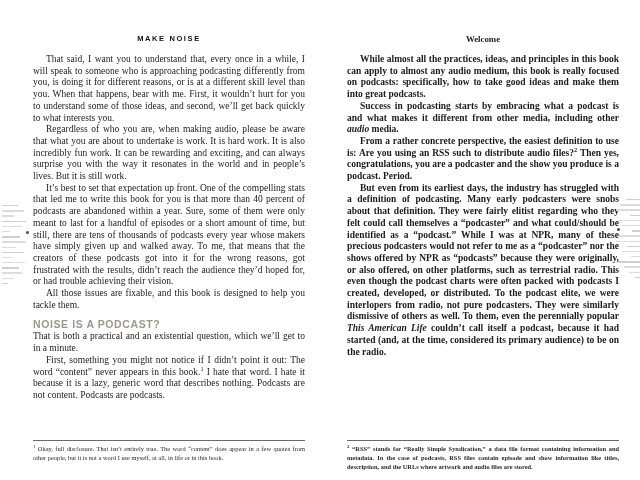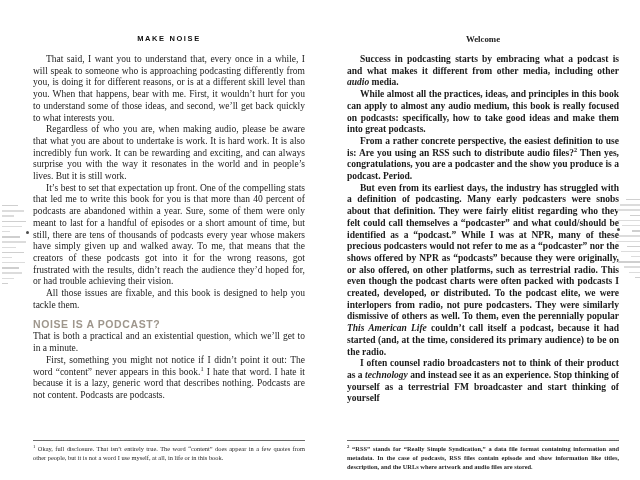--- a/index.html
+++ b/index.html
@@ -69,25 +69,24 @@
         <p class="para indent"><span>First, something you might not notice if I didn’t point it out: The word “content” never appears in this book.</span><sup>1</sup><span> I hate that word. I hate it because it is a lazy, generic word that describes nothing. Podcasts are not content. Podcasts are podcasts.</span></p>
       </div>
     <div class="footnote">
       <sup>1</sup><span> Okay, full disclosure. That isn’t entirely true. The word “content” does appear in a few quotes from other people, but it is not a word I use myself, at all, in life or in this book.</span>
     </div>
   </div>
 
   <div class="page page-right">
     <div class="running-head rh-serif">Welcome</div>
     <div class="body-text">
+        <p class="para indent"><span>While almost all the practices, ideas, and principles in this book can apply to almost any audio medium, this book is really focused on podcasts: specifically, how to take good ideas and make them into great podcasts.</span></p>
         <p class="para indent"><span>Success in podcasting starts by embracing what a podcast is and what makes it different from other media, including other </span><i>audio</i><span> media.</span></p>
-        <p class="para indent"><span>While almost all the practices, ideas, and principles in this book can apply to almost any audio medium, this book is really focused on podcasts: specifically, how to take good ideas and make them into great podcasts.</span></p>
         <p class="para indent"><span>From a rather concrete perspective, the easiest definition to use is: Are you using an RSS such to distribute audio files?</span><sup>2</sup><span> Then yes, congratulations, you are a podcaster and the show you produce is a podcast. Period.</span></p>
         <p class="para indent"><span>But even from its earliest days, the industry has struggled with a definition of podcasting. Many early podcasters were snobs about that definition. They were fairly elitist regarding who they felt could call themselves a “podcaster” and what could/should be identified as a “podcast.” While I was at NPR, many of these precious podcasters would not refer to me as a “podcaster” nor the shows offered by NPR as “podcasts” because they were originally, or also offered, on other platforms, such as terrestrial radio. This even though the podcast charts were often packed with podcasts I created, developed, or distributed. To the podcast elite, we were interlopers from radio, not pure podcasters. They were similarly dismissive of others as well. To them, even the perennially popular </span><i>This American Life</i><span> couldn’t call itself a podcast, because it had started (and, at the time, considered its primary audience) to be on the radio.</span></p>
-        <p class="para indent"><span>I often counsel radio broadcasters not to think of their product as a </span><i>technology</i><span> and instead see it as an experience. Stop thinking of yourself as a terrestrial FM broadcaster and start thinking of yourself</span></p>
       </div>
     <div class="footnote">
       <sup>2</sup><span> “RSS” stands for “Really Simple Syndication,” a data file format containing information and metadata. In the case of podcasts, RSS files contain episode and show information like titles, description, and the URLs where artwork and audio files are stored.</span>
     </div>
   </div>
 
   <div class="edge-preview edge-preview-left" id="edgeLeft">
       <div class="edge-bar" style="width: 16px; background: rgb(207, 207, 207);"></div>
       <div class="edge-bar" style="width: 22px; background: rgb(220, 220, 220);"></div>
       <div class="edge-bar" style="width: 12px; background: rgb(220, 220, 220);"></div>

